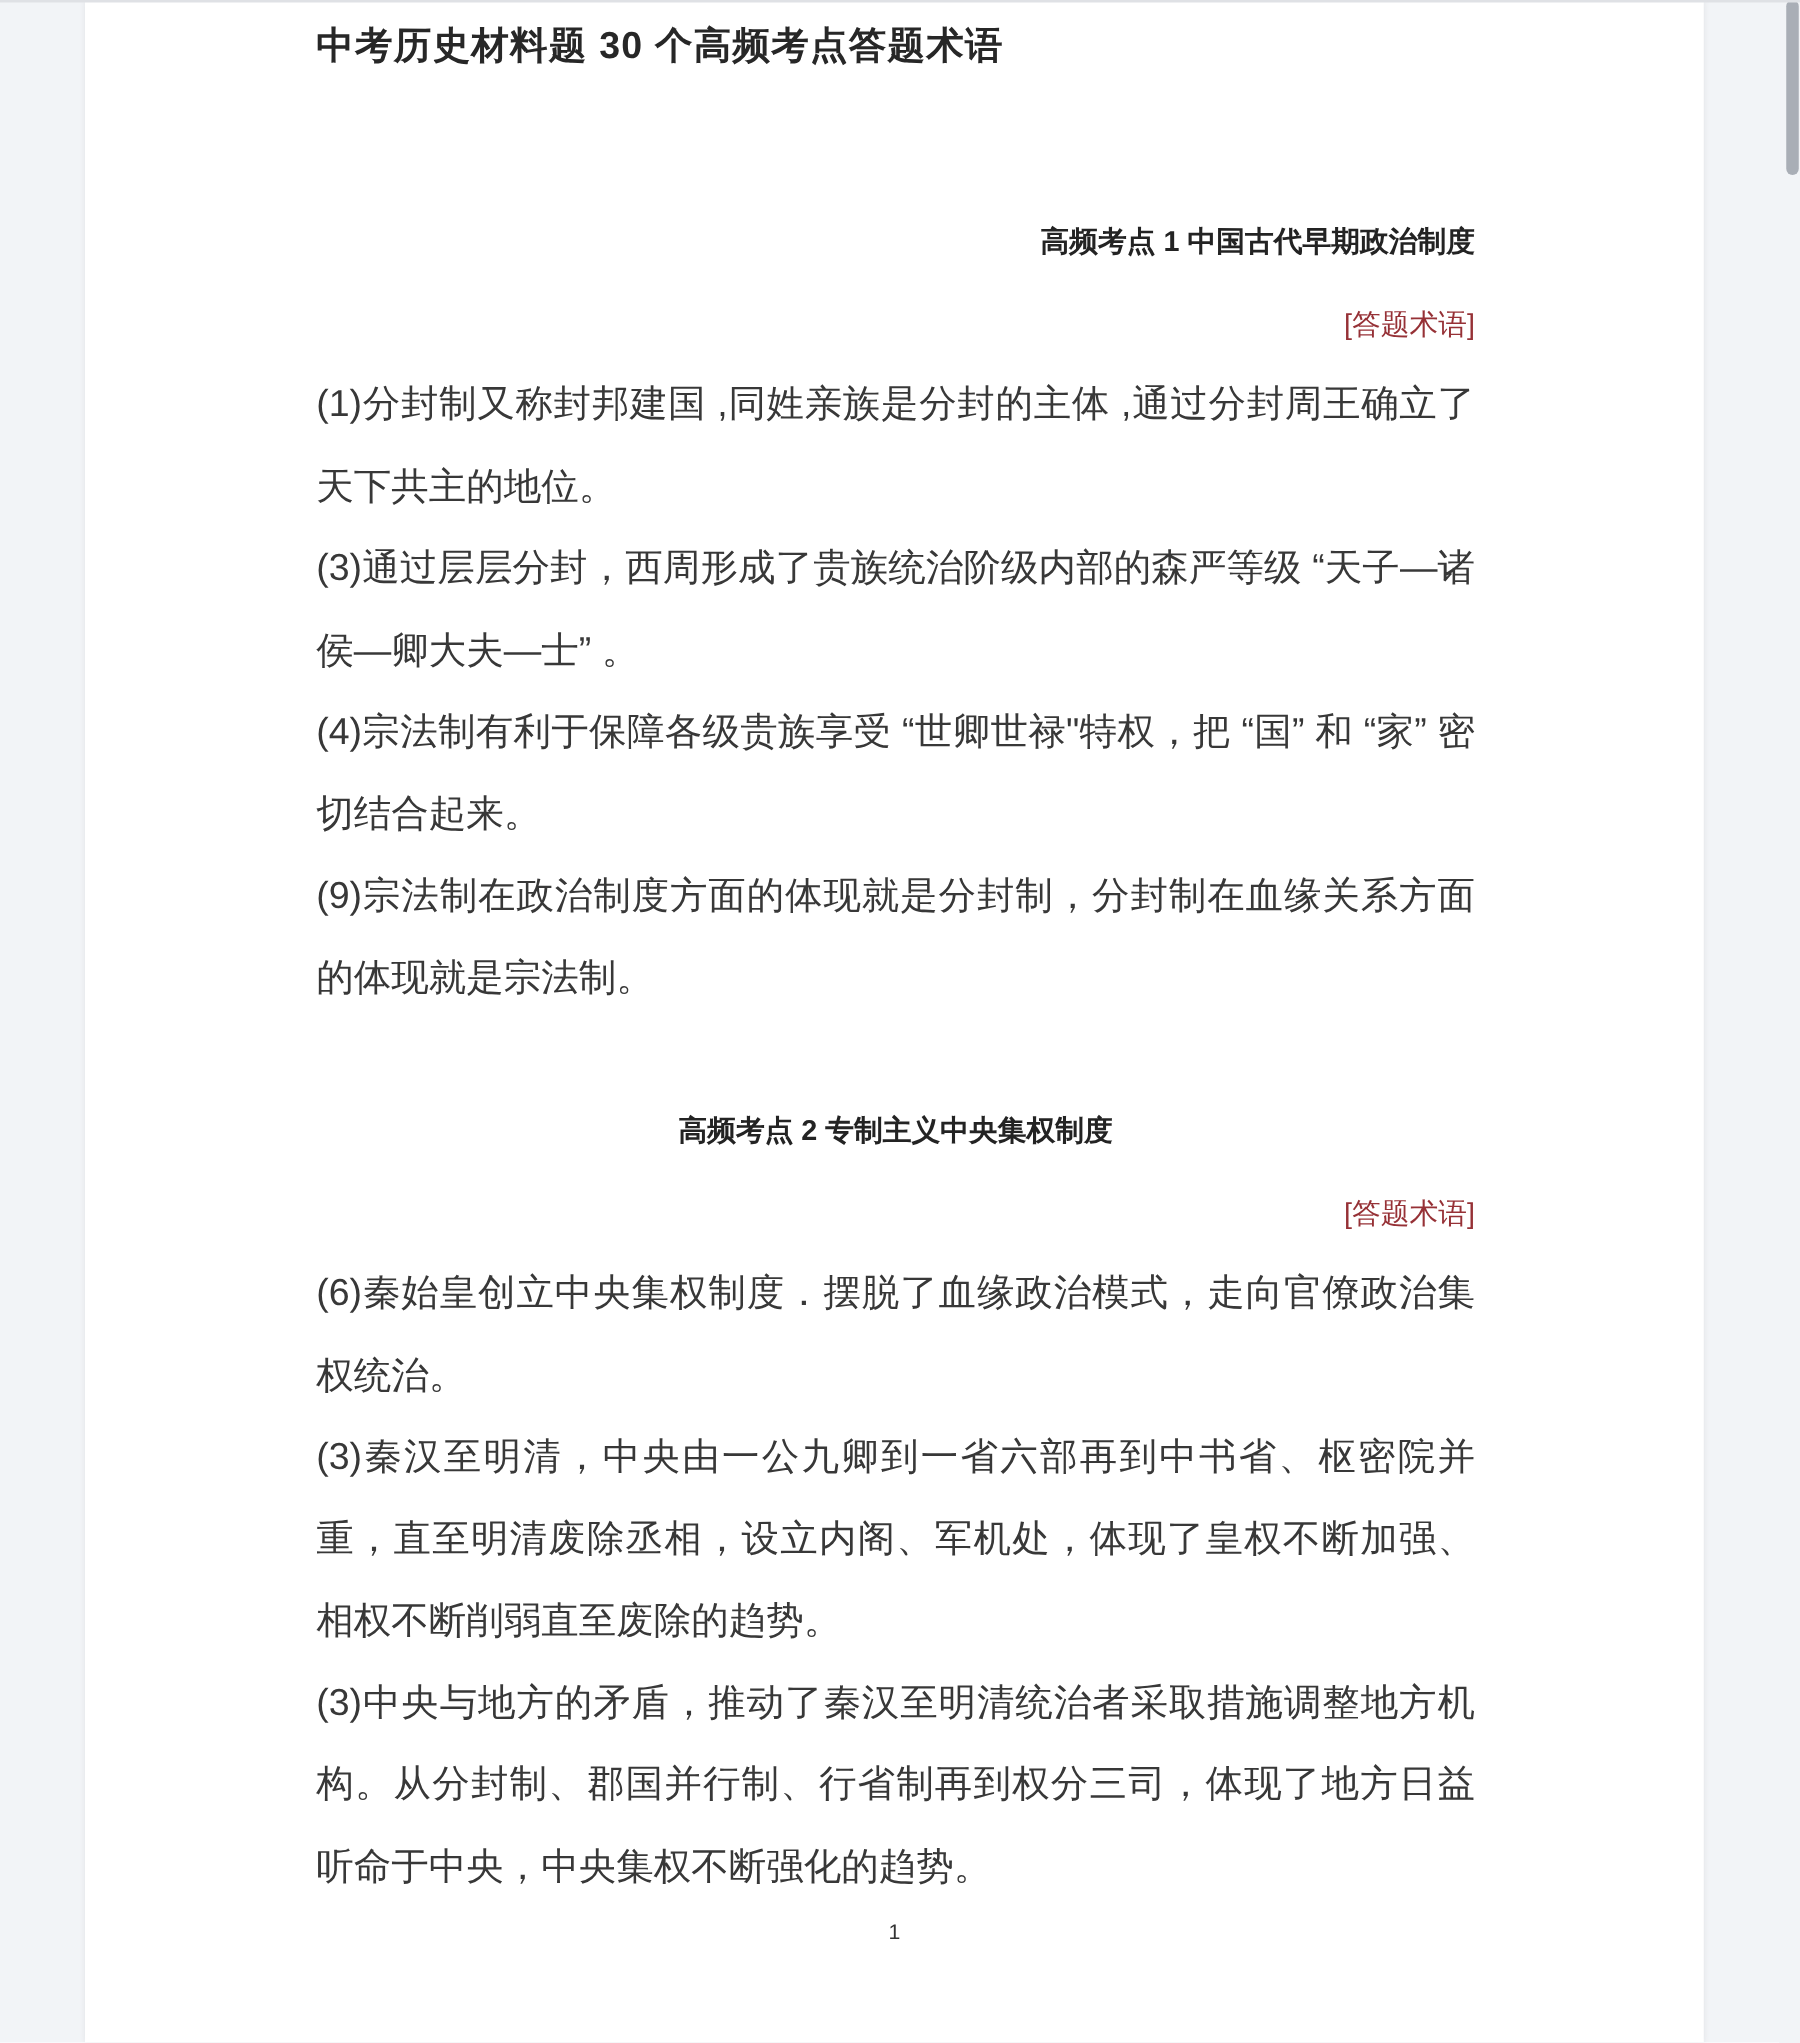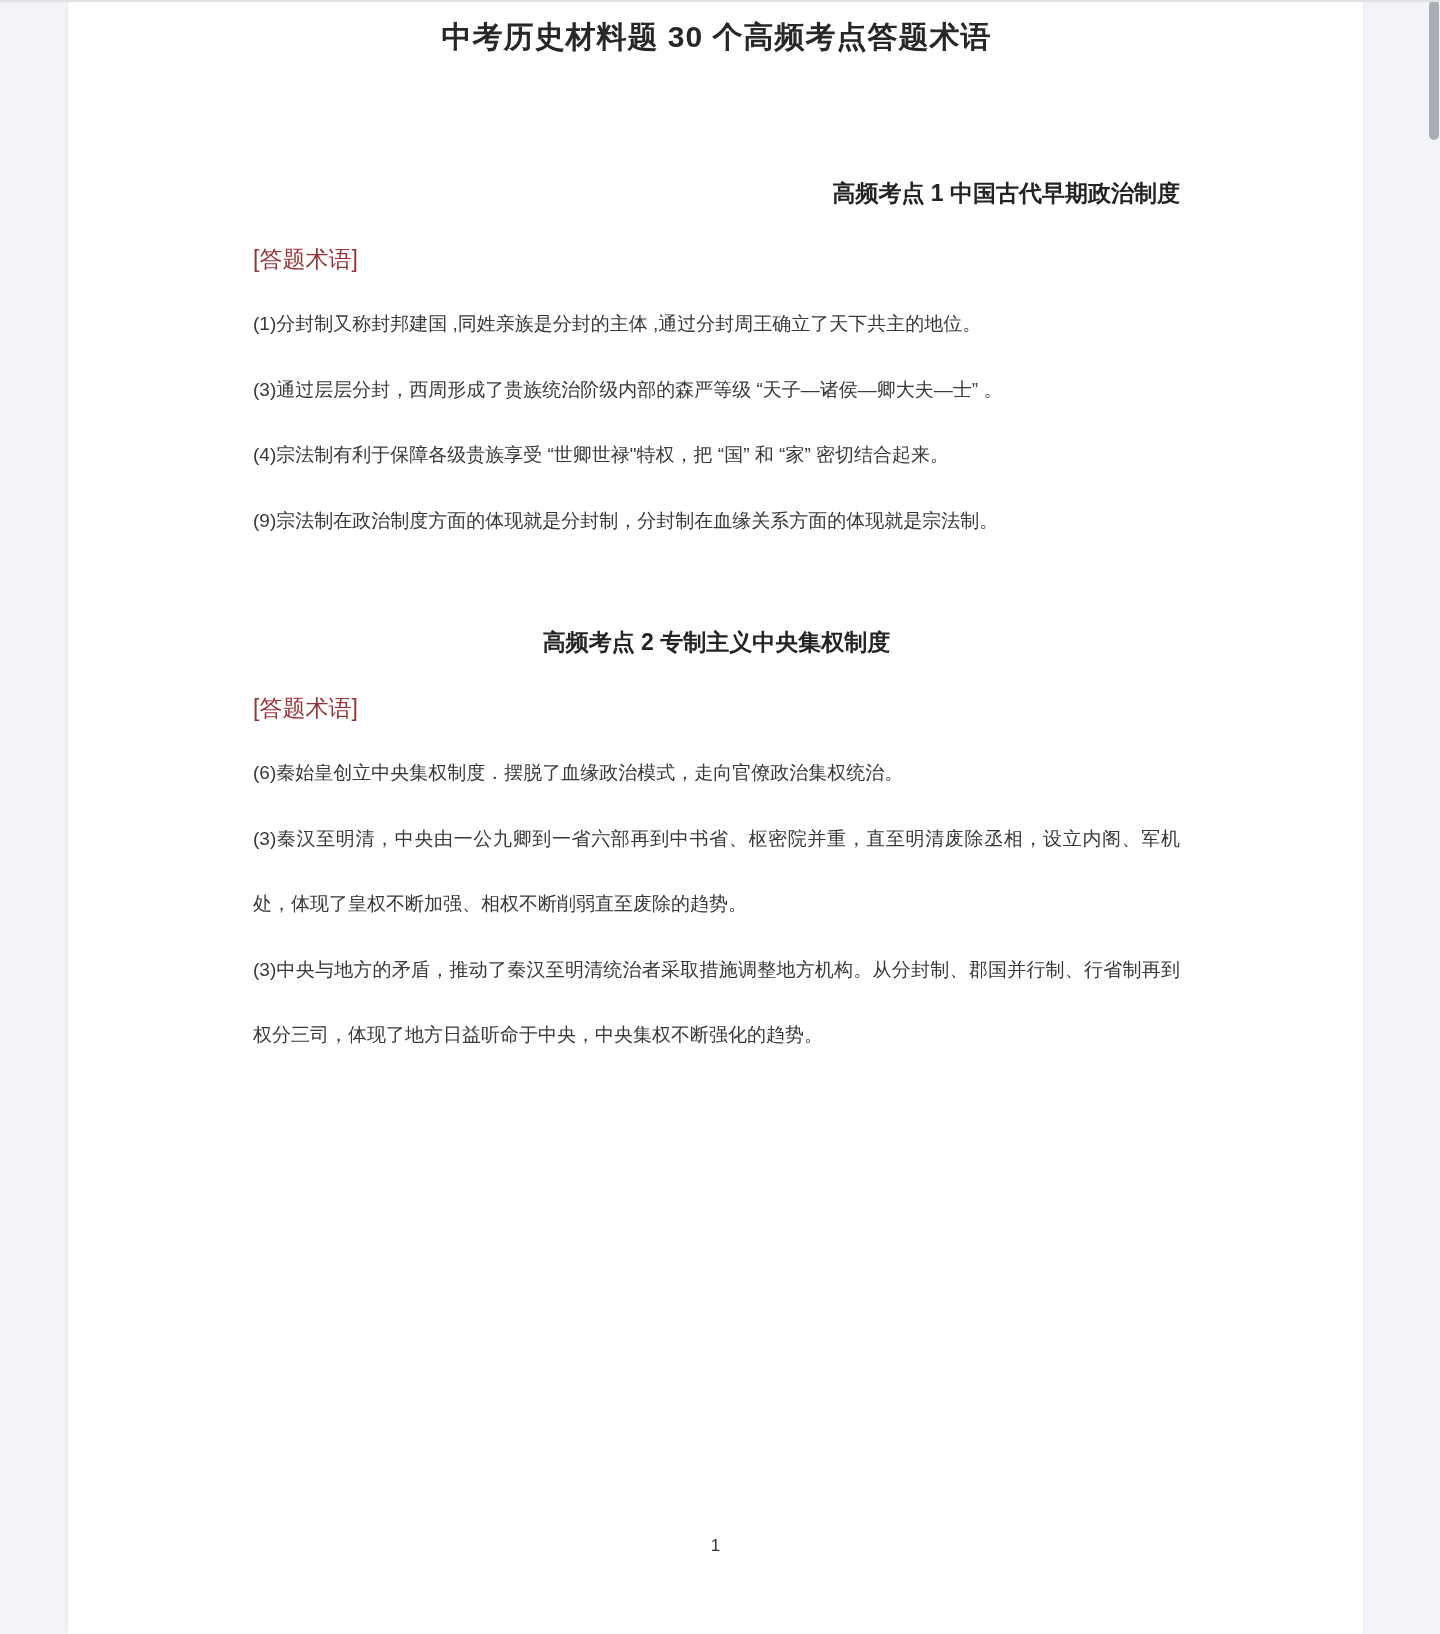--- a/index.html
+++ b/index.html
@@ -29,45 +29,46 @@
     height: 1634px;
     background: #ffffff;
     box-shadow: 0 0 5px rgba(0,0,0,0.07);
   }
   .content {
     padding: 14px 183px 0 185px;
     color: #3a3a3a;
   }
   .doc-title {
     margin: 0;
-    text-align: center;
+    text-align: left;
     font-size: 30px;
     line-height: 46px;
     font-weight: bold;
     color: #272727;
     letter-spacing: 1px;
   }
   .section-heading {
     margin: 0;
     font-size: 23px;
     line-height: 30px;
     font-weight: bold;
     color: #232323;
   }
   .section-1 .section-heading { margin-top: 118px; text-align: right; }
   .section-2 .section-heading { margin-top: 74px; text-align: center; }
   .term-label {
     margin: 36px 0 0 0;
     font-size: 23px;
     line-height: 30px;
     color: #963136;
+    text-align: right;
   }
   .paragraphs {
     margin-top: 17px;
-    font-size: 19px;
+    font-size: 30px;
     line-height: 65.5px;
     text-align: justify;
     color: #383838;
   }
   .paragraph { margin: 0; }
   .page-number {
     position: absolute;
     top: 1536px;
     left: 0;
     right: 0;

